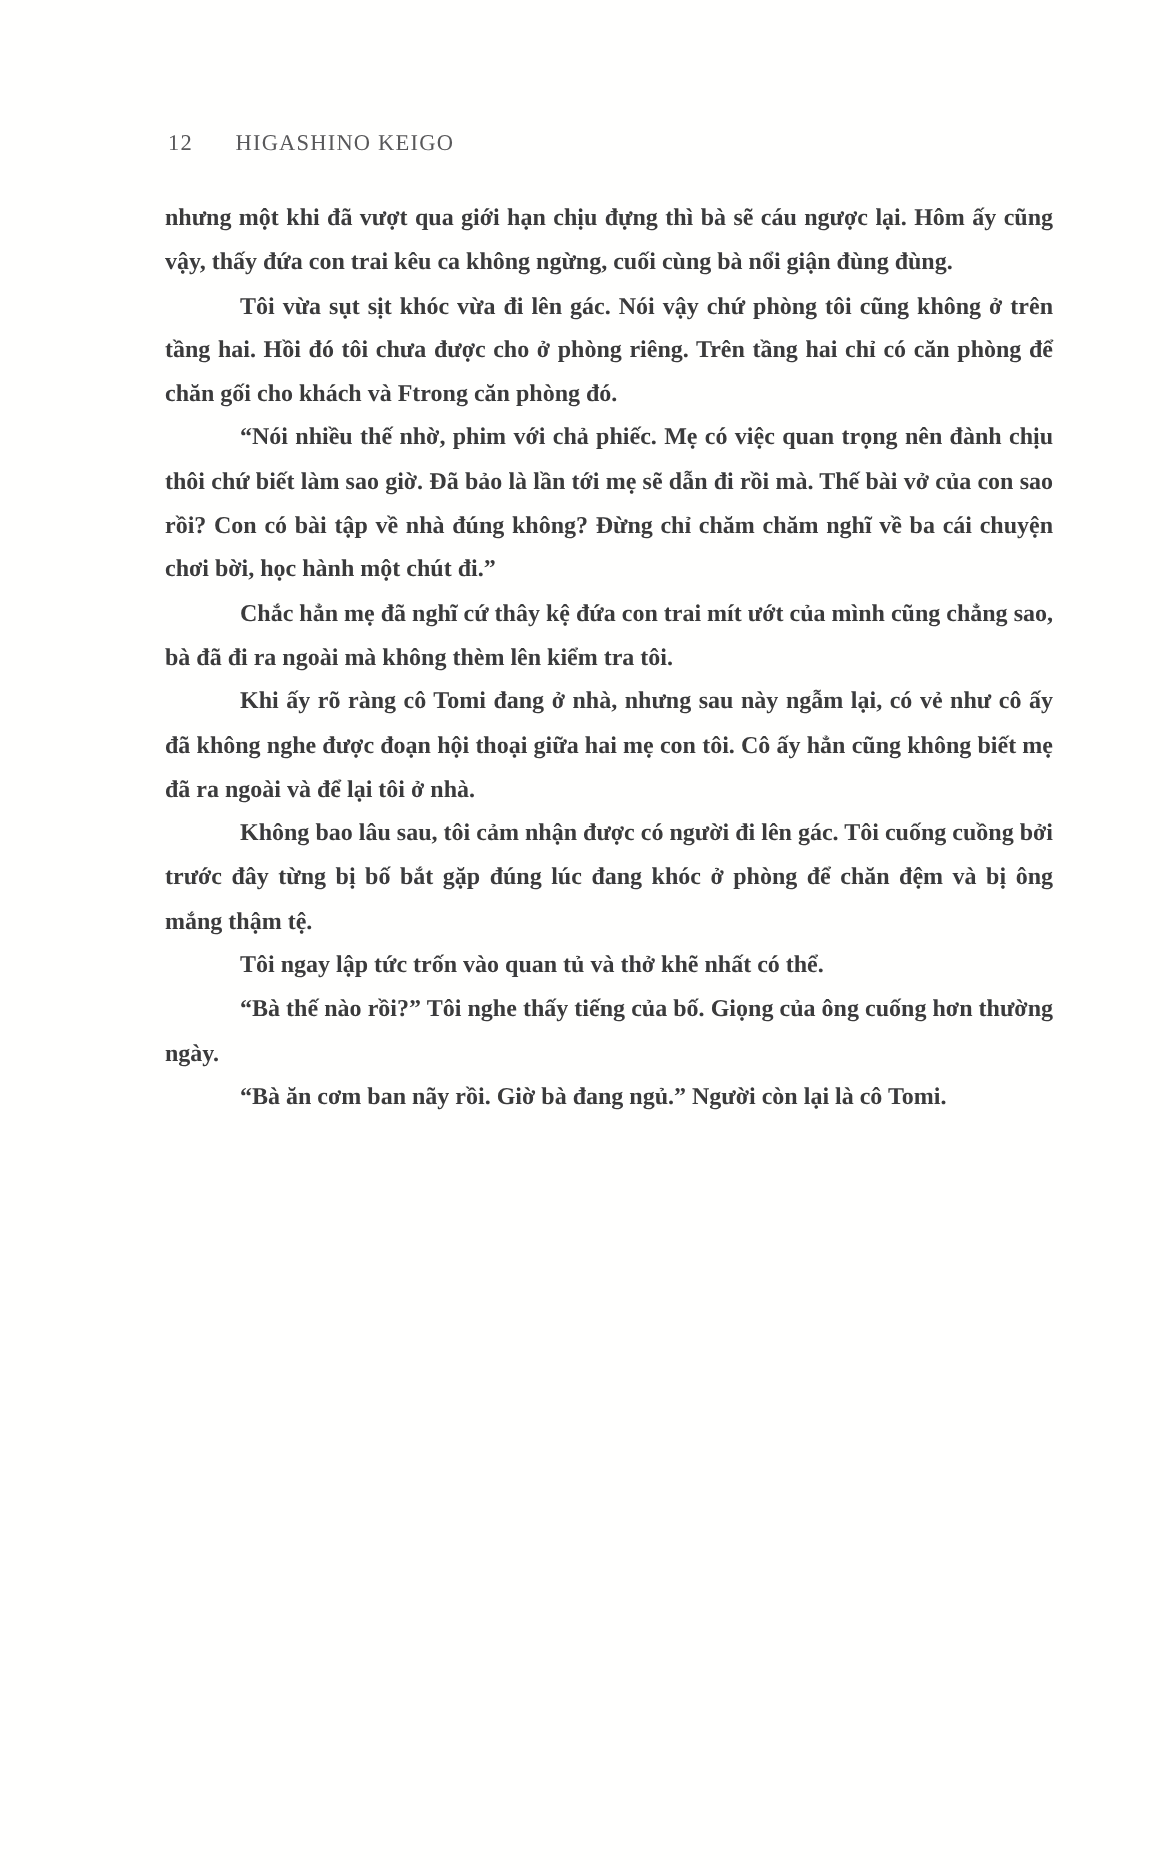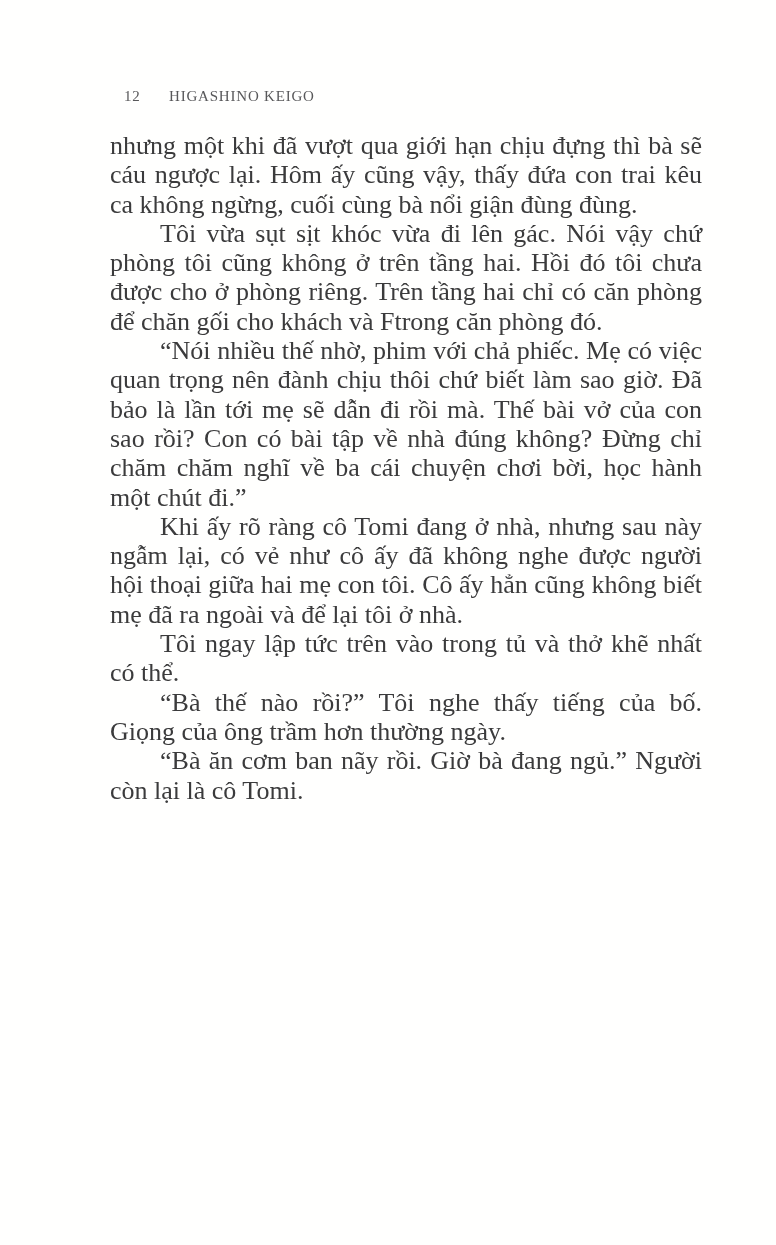--- a/index.html
+++ b/index.html
@@ -22,31 +22,31 @@
     display: flex;
     align-items: baseline;
     color: #58585a;
     font-size: 15px;
     letter-spacing: 0.8px;
     white-space: nowrap;
   }
   .running-header .page-num {
     display: inline-block;
     min-width: 45px;
-    margin-left: 12px;
   }
   .text-block {
     position: absolute;
     left: 110px;
     top: 131px;
     width: 592px;
     color: #3b3b3c;
-    font-size: 26px;
+    font-size: 16px;
     line-height: 29.3px;
     text-align: justify;
+    font-weight: bold;
   }
   .para {
     margin: 0;
     padding: 0;
     text-indent: 50px;
   }
   .para.no-indent {
     text-indent: 0;
   }
 </style>
@@ -57,19 +57,21 @@
 
   <header class="running-header">
     <span class="page-num">12</span>
     <span class="title">HIGASHINO KEIGO</span>
   </header>
 
   <main class="text-block">
     <p class="para no-indent">nhưng một khi đã vượt qua giới hạn chịu đựng thì bà sẽ cáu ngược lại. Hôm ấy cũng vậy, thấy đứa con trai kêu ca không ngừng, cuối cùng bà nổi giận đùng đùng.</p>
     <p class="para">Tôi vừa sụt sịt khóc vừa đi lên gác. Nói vậy chứ phòng tôi cũng không ở trên tầng hai. Hồi đó tôi chưa được cho ở phòng riêng. Trên tầng hai chỉ có căn phòng để chăn gối cho khách và Ftrong căn phòng đó.</p>
     <p class="para">“Nói nhiều thế nhờ, phim với chả phiếc. Mẹ có việc quan trọng nên đành chịu thôi chứ biết làm sao giờ. Đã bảo là lần tới mẹ sẽ dẫn đi rồi mà. Thế bài vở của con sao rồi? Con có bài tập về nhà đúng không? Đừng chỉ chăm chăm nghĩ về ba cái chuyện chơi bời, học hành một chút đi.”</p>
-    <p class="para">Khi ấy rõ ràng cô Tomi đang ở nhà, nhưng sau này ngẫm lại, có vẻ như cô ấy đã không nghe được người hội thoại giữa hai mẹ con tôi. Cô ấy hẳn cũng không biết mẹ đã ra ngoài và để lại tôi ở nhà.</p>
-    <p class="para">Tôi ngay lập tức trên vào trong tủ và thở khẽ nhất có thể.</p>
-    <p class="para">“Bà thế nào rồi?” Tôi nghe thấy tiếng của bố. Giọng của ông trầm hơn thường ngày.</p>
+    <p class="para">Chắc hẳn mẹ đã nghĩ cứ thây kệ đứa con trai mít ướt của mình cũng chẳng sao, bà đã đi ra ngoài mà không thèm lên kiểm tra tôi.</p>
+    <p class="para">Khi ấy rõ ràng cô Tomi đang ở nhà, nhưng sau này ngẫm lại, có vẻ như cô ấy đã không nghe được đoạn hội thoại giữa hai mẹ con tôi. Cô ấy hẳn cũng không biết mẹ đã ra ngoài và để lại tôi ở nhà.</p>
+    <p class="para">Không bao lâu sau, tôi cảm nhận được có người đi lên gác. Tôi cuống cuồng bởi trước đây từng bị bố bắt gặp đúng lúc đang khóc ở phòng để chăn đệm và bị ông mắng thậm tệ.</p>
+    <p class="para">Tôi ngay lập tức trốn vào quan tủ và thở khẽ nhất có thể.</p>
+    <p class="para">“Bà thế nào rồi?” Tôi nghe thấy tiếng của bố. Giọng của ông cuống hơn thường ngày.</p>
     <p class="para">“Bà ăn cơm ban nãy rồi. Giờ bà đang ngủ.” Người còn lại là cô Tomi.</p>
   </main>
 
 </div>
 
 </body></html>

